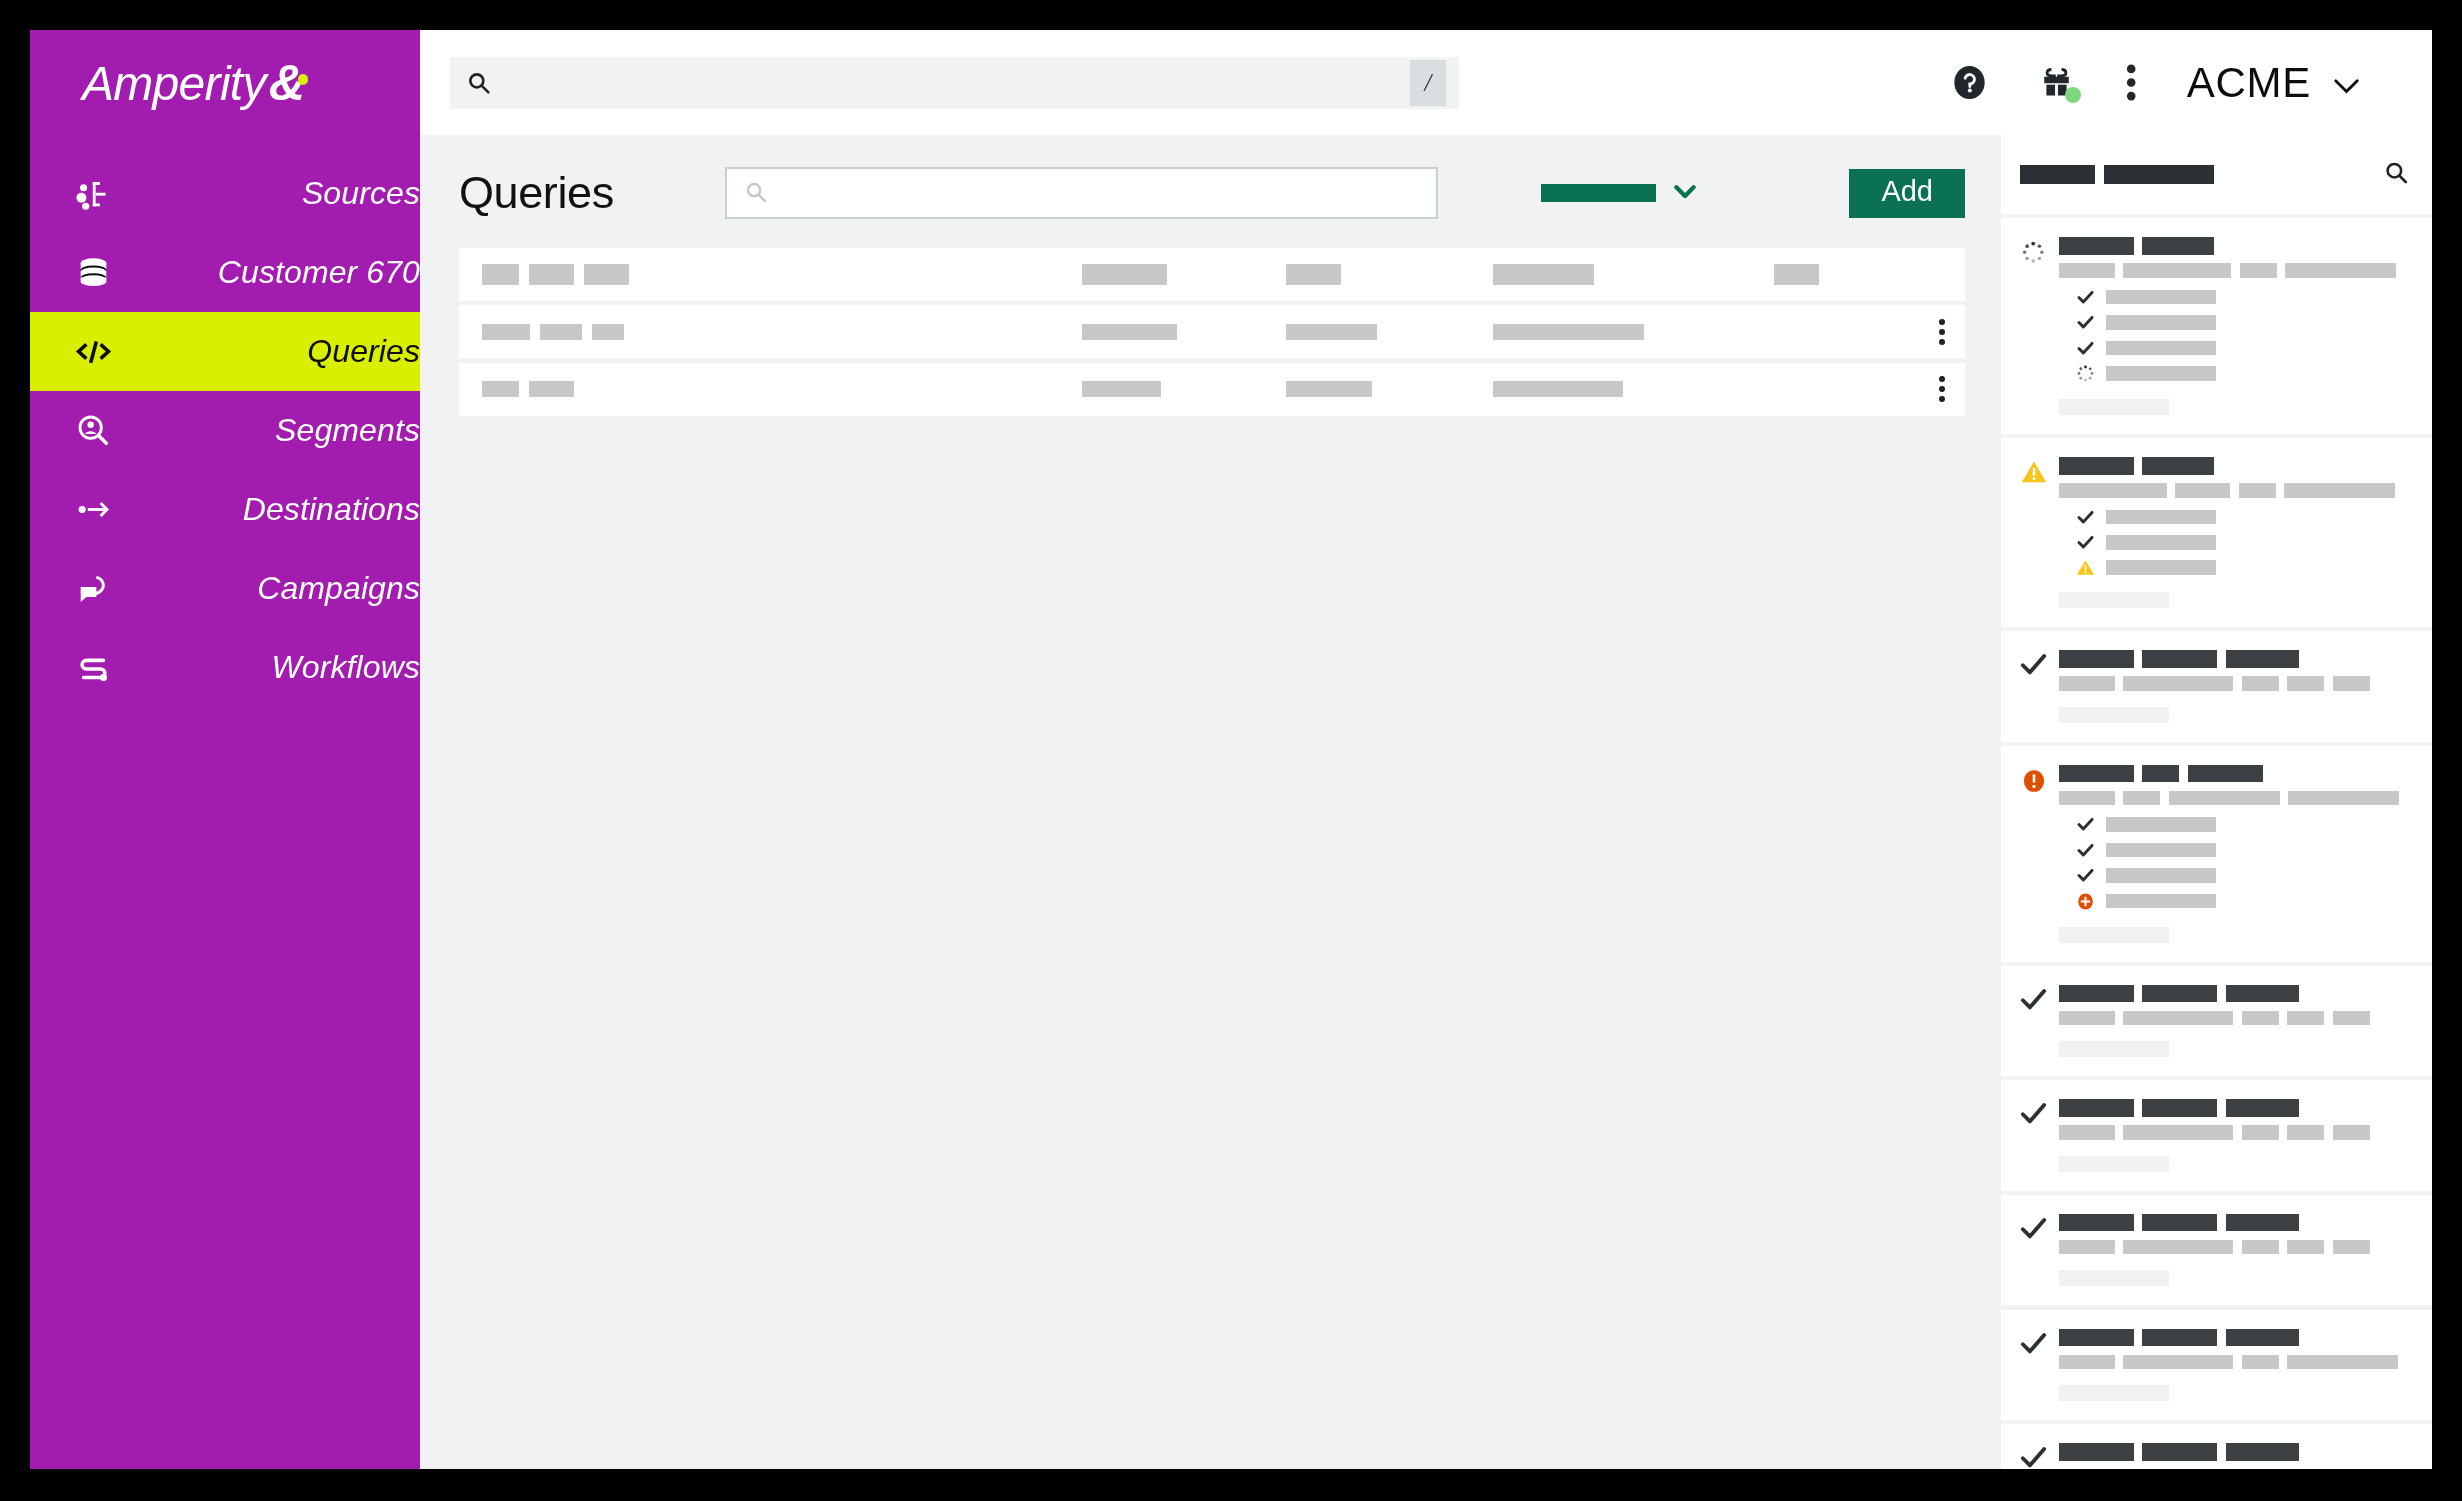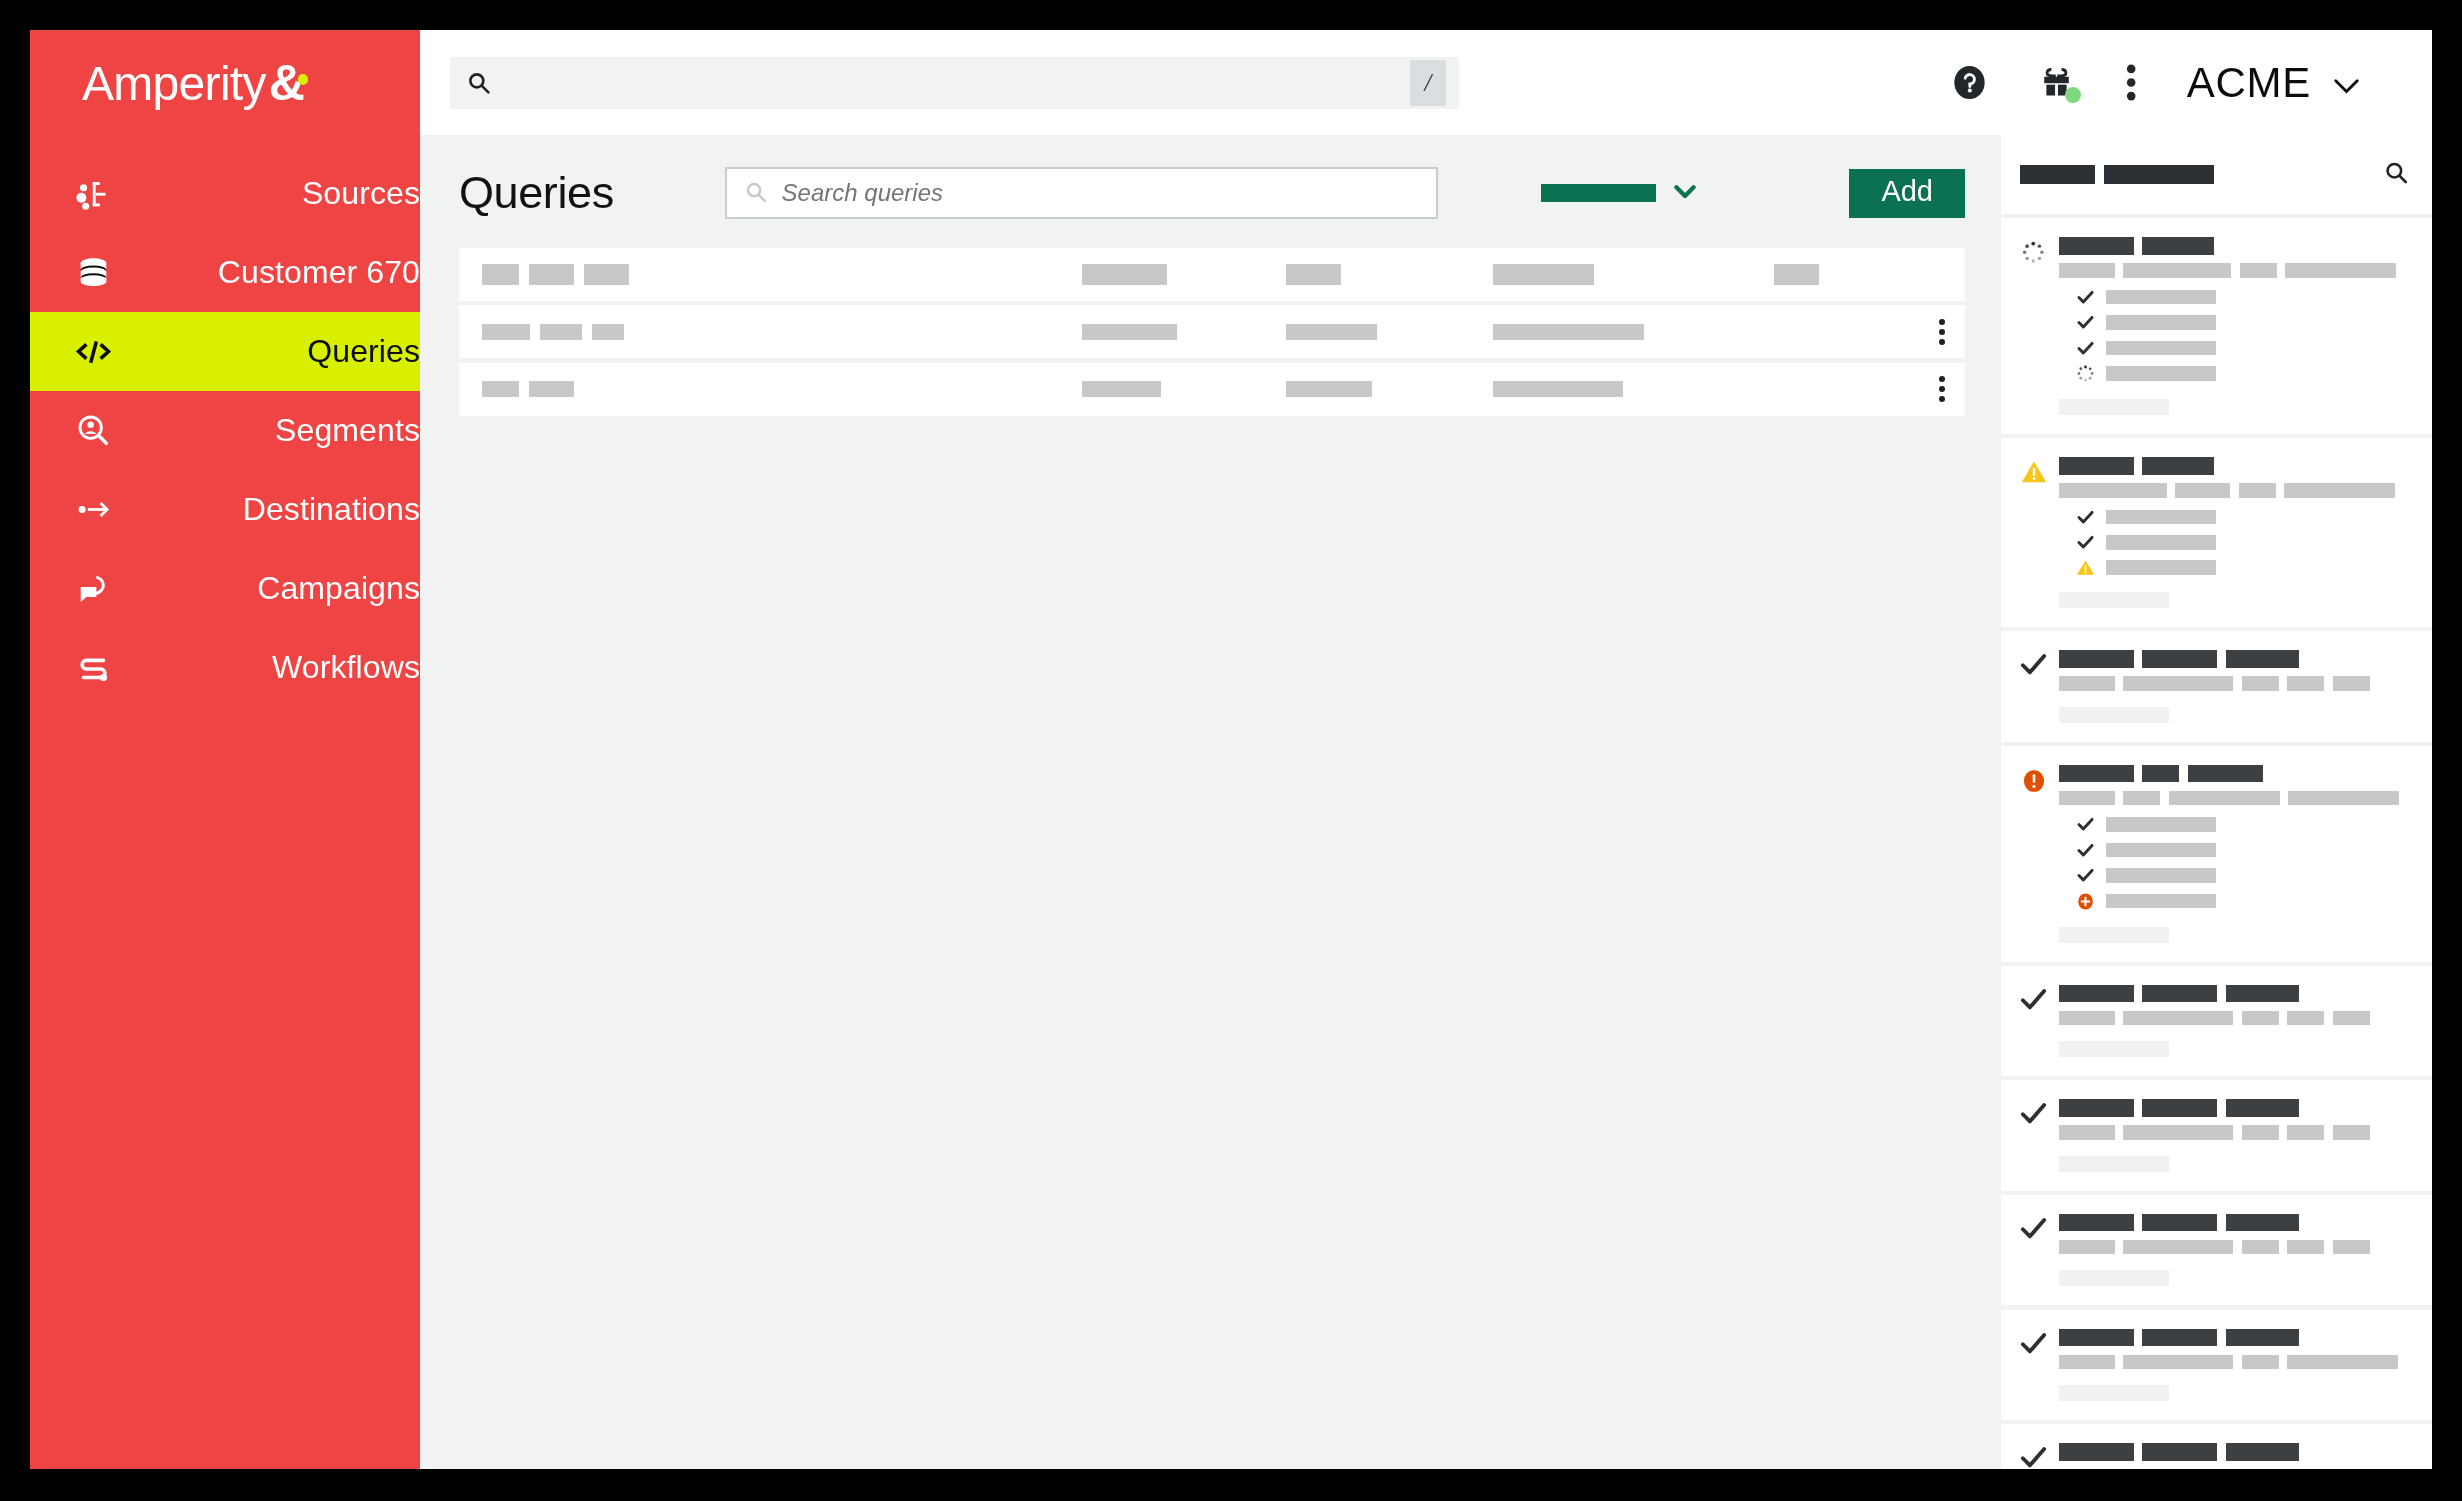--- a/index.html
+++ b/index.html
@@ -21,23 +21,24 @@
     height: 1439px;
     background: #f1f3f3;
     display: flex;
     overflow: hidden;
   }
 
   
   .sidebar {
     width: 390px;
     height: 100%;
-    background: #ef4444;
+    background: #a21caf;
     flex: 0 0 390px;
     position: relative;
+    font-style: italic;
   }
 
   .logo-wrap {
     height: 105px;
     display: flex;
     align-items: center;
     padding-left: 52px;
   }
   .logo-text {
     color: #ffffff;
@@ -512,21 +513,20 @@
         <div class="page-head">
           <div class="page-title">Queries</div>
 
           <div class="queries-search">
             <span>
               <svg width="24.5" height="24.5" viewBox="0 0 34 34">
                 <circle cx="14" cy="14" r="8.5" stroke="#c2c8cc" stroke-width="3.4" fill="none"></circle>
                 <path d="M20.5 20.5 L29 29" stroke="#c2c8cc" stroke-width="3.4" stroke-linecap="round"></path>
               </svg>
             </span>
-            <input class="qs-input" type="text" placeholder="Search queries" style="">
           </div>
 
           <div class="head-spacer"></div>
 
           <div class="filter-select">
             <span class="filter-bar"></span>
             <span>
               <svg width="26" height="17.3" viewBox="0 0 36 24">
                 <path d="M6 6 L18 18 L30 6" stroke="#0a7153" stroke-width="6" fill="none" stroke-linecap="round" stroke-linejoin="round"></path>
               </svg>

